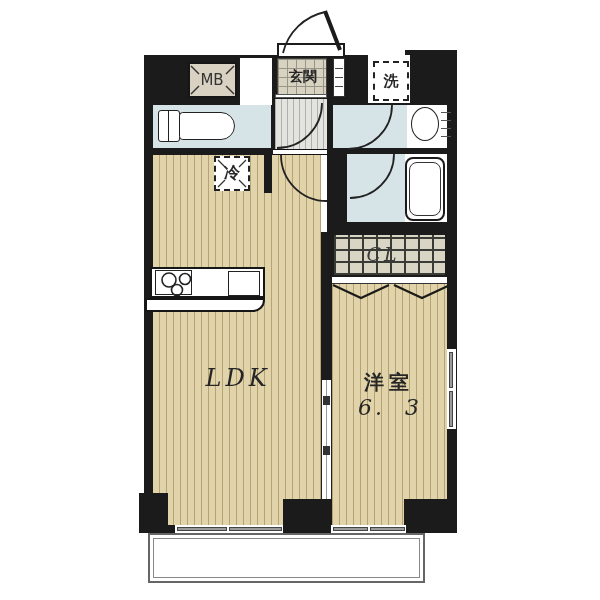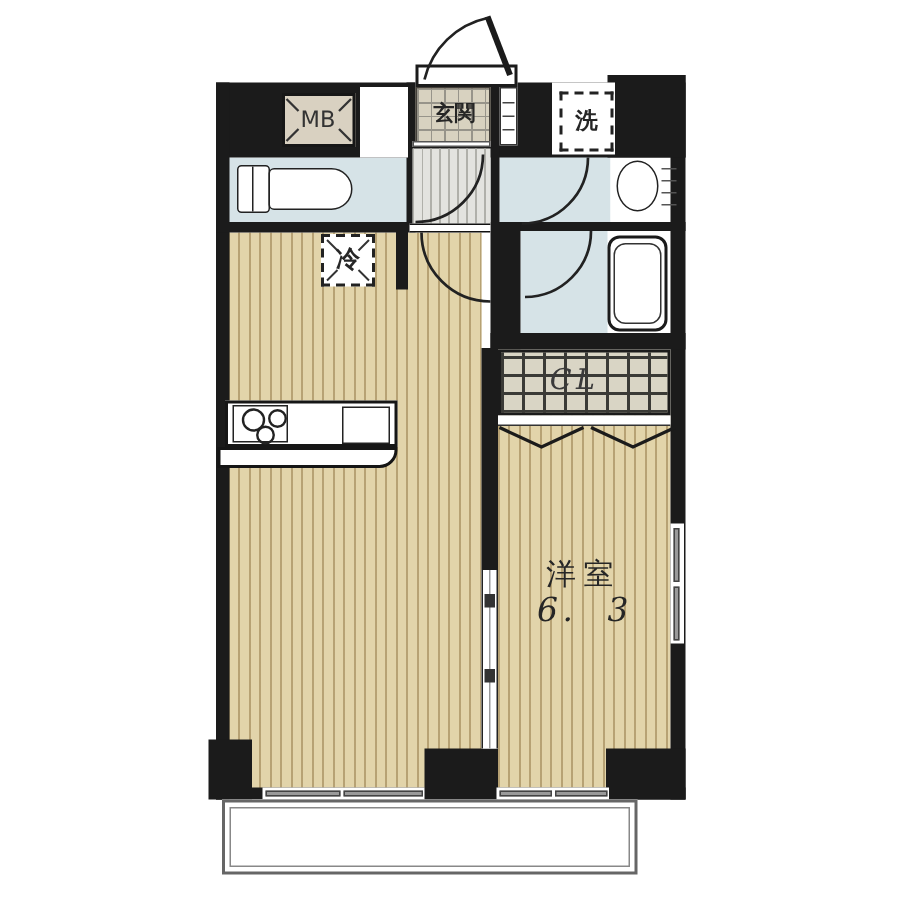--- a/index.html
+++ b/index.html
@@ -131,21 +131,22 @@
       <path d="M 218 187 L 225 180"></path>
         <path d="M 246 187 L 239 180"></path>
     </g>
     <g fill="none" stroke="#222" stroke-width="1.6">
       <circle cx="169" cy="280" r="7"></circle>
         <circle cx="185" cy="279" r="5.5"></circle>
         <circle cx="177" cy="290" r="5.5"></circle>
     </g>
   </svg>
 
-  <div class="lbl jp" style="left:389px;top:382px;font-size:20px;letter-spacing:5px;font-weight:normal;text-align:right;">洋室</div>
+  <div class="lbl" style="left:238px;top:378px;font-size:24px;letter-spacing:4px;">LDK</div>
+  <div class="lbl jp" style="left:389px;top:382px;font-size:20px;letter-spacing:5px;font-weight:bold;text-align:right;">洋室</div>
   <div class="lbl" style="left:390px;top:408px;font-size:22px;letter-spacing:3px;">6.  3</div>
   <div class="lbl" style="left:383px;top:254px;font-size:19px;letter-spacing:3px;color:#3a3a3a;">CL</div>
   <div class="lbl jp" style="left:303px;top:76px;font-size:14px;font-weight:bold;">玄関</div>
   <div class="lbl jp" style="left:391px;top:81px;font-size:15px;font-weight:bold;">洗</div>
   <div class="lbl jp" style="left:232px;top:173px;font-size:16px;font-weight:bold;">冷</div>
   <div class="lbl" style="left:212px;top:80px;font-size:15px;font-style:normal;color:#333;font-family:'DejaVu Sans','Liberation Sans',sans-serif;">MB</div>
 
 </div>
 
 </body></html>

